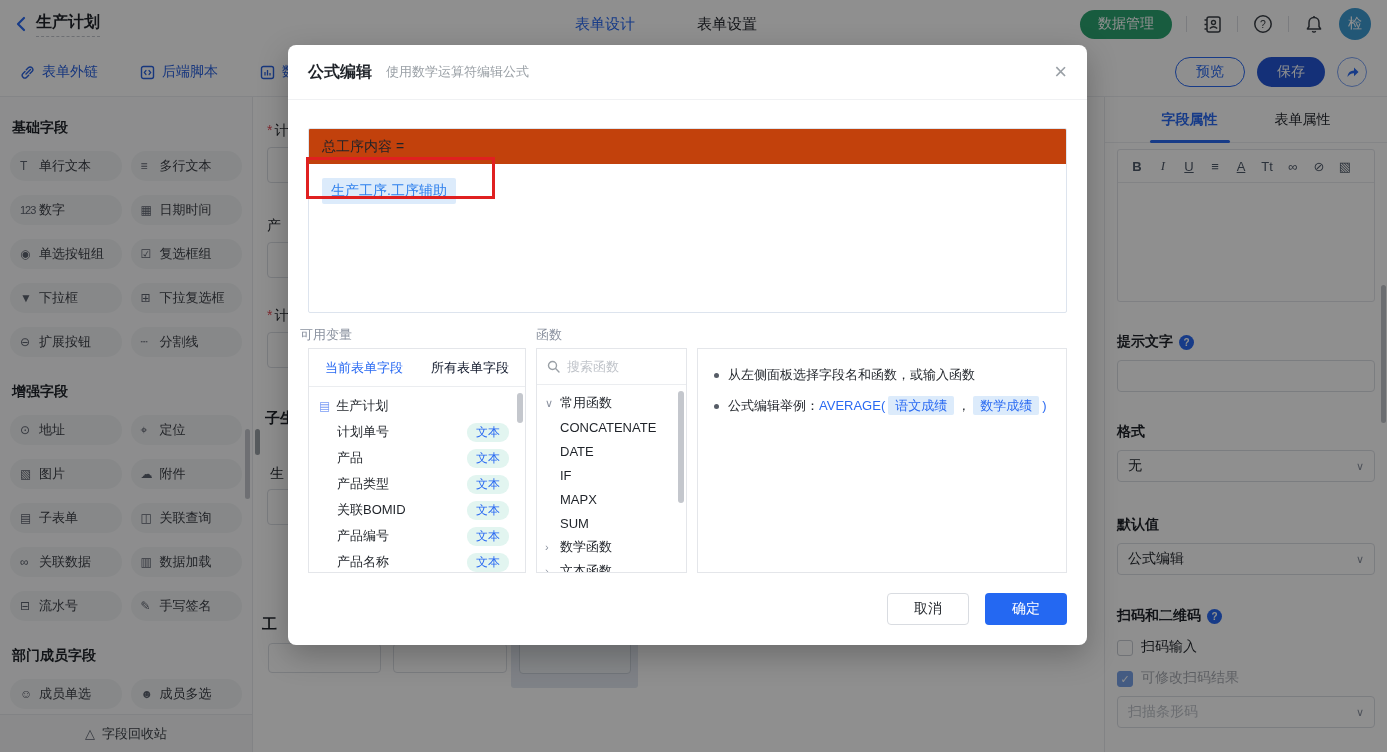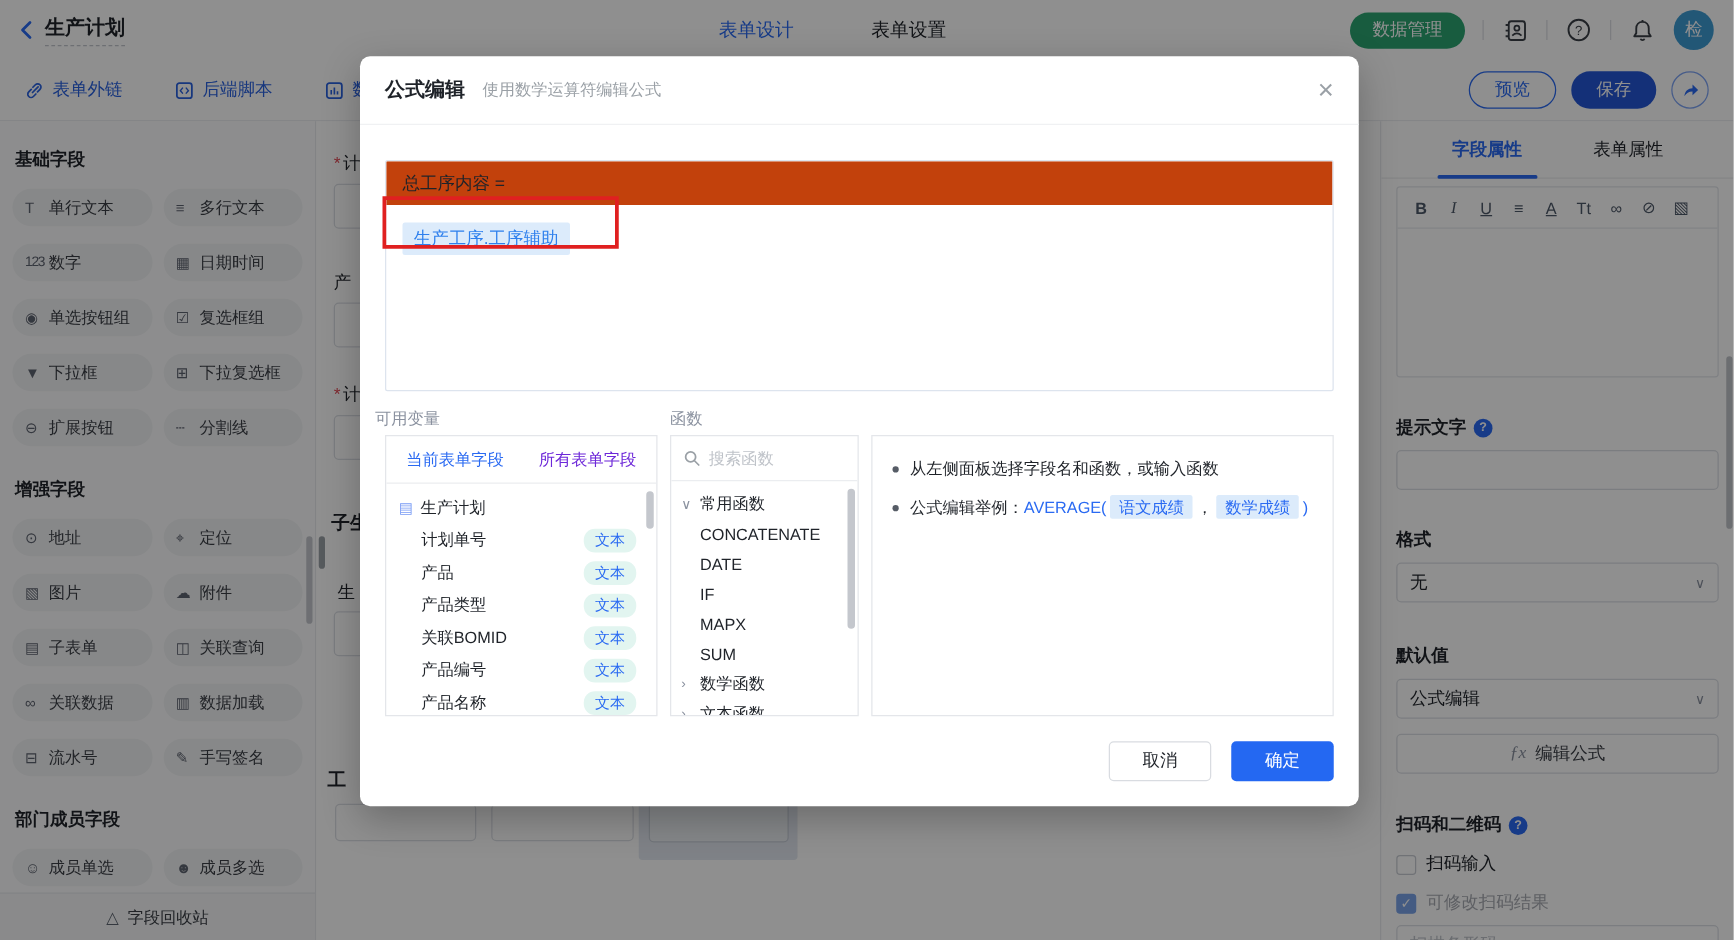--- a/index.html
+++ b/index.html
@@ -90,21 +90,21 @@
   .formula-box { position:absolute; left:20px; top:83px; width:759px; height:185px; border:1px solid #dde4ee; border-radius:2px; overflow:hidden; }
   .f-head { height:35px; background:#c2410c; line-height:35px; padding:0 13px; font-size:14px; color:#1f2329; }
   .f-body { padding:14px 13px; }
   .token { display:inline-block; background:#dcebfb; color:#2f80ed; font-size:14px; padding:4px 9px; border-radius:2px; }
   .red-box { position:absolute; left:18px; top:112px; width:189px; height:42px; border:3px solid #e02020; z-index:30; pointer-events:none; }
 
   .m-sec-label { position:absolute; top:281px; font-size:13px; color:#8a919f; }
   .m-panel { position:absolute; top:303px; height:225px; border:1px solid #e4e6ea; background:#fff; overflow:hidden; }
   .vars-panel { left:20px; width:218px; }
   .vars-tabs { height:38px; border-bottom:1px solid #ebedf0; display:flex; align-items:center; justify-content:space-between; padding:0 16px; font-size:13px; }
-  .vtab { cursor:pointer; color:#6d28d9; }
+  .vtab { cursor:pointer; color:#0f172a; }
   .vtab.active { color:#2a6af2; }
   .tree-row { height:26px; display:flex; align-items:center; font-size:13px; padding:0 10px; cursor:pointer; }
   .tree-root { gap:6px; margin-top:6px; }
   .tree-root .doc { color:#7a9cf5; font-size:12px; }
   .tree-child { padding-left:28px; }
   .tree-child .badge { margin-left:auto; margin-right:6px; background:#e2f5f0; color:#2a6af2; font-size:12px; padding:1px 9px; border-radius:9px; }
   .vars-thumb { position:absolute; right:2px; top:44px; width:6px; height:30px; border-radius:3px; background:#c4c7cd; }
 
   .funcs-panel { left:248px; width:151px; }
   .func-search { height:36px; border-bottom:1px solid #ebedf0; display:flex; align-items:center; gap:7px; padding:0 10px; }
@@ -375,24 +375,20 @@
         <span>无</span>
         <span class="chev">∨</span>
       </div>
 
     <div class="prop-label" style="margin-top:34px;">默认值</div>
     <div class="prop-select">
         <span>公式编辑</span>
         <span class="chev">∨</span>
       </div>
 
-    <div class="fx-btn">
-        <span class="fx">ƒx</span>
-        <span>编辑公式</span>
-      </div>
 
     <div class="prop-label" style="margin-top:32px;">
         <span>扫码和二维码</span>
         <span class="qmark">?</span>
       </div>
 
     <div class="check-row">
         <span class="cbox"></span>
         <span>扫码输入</span>
       </div>

